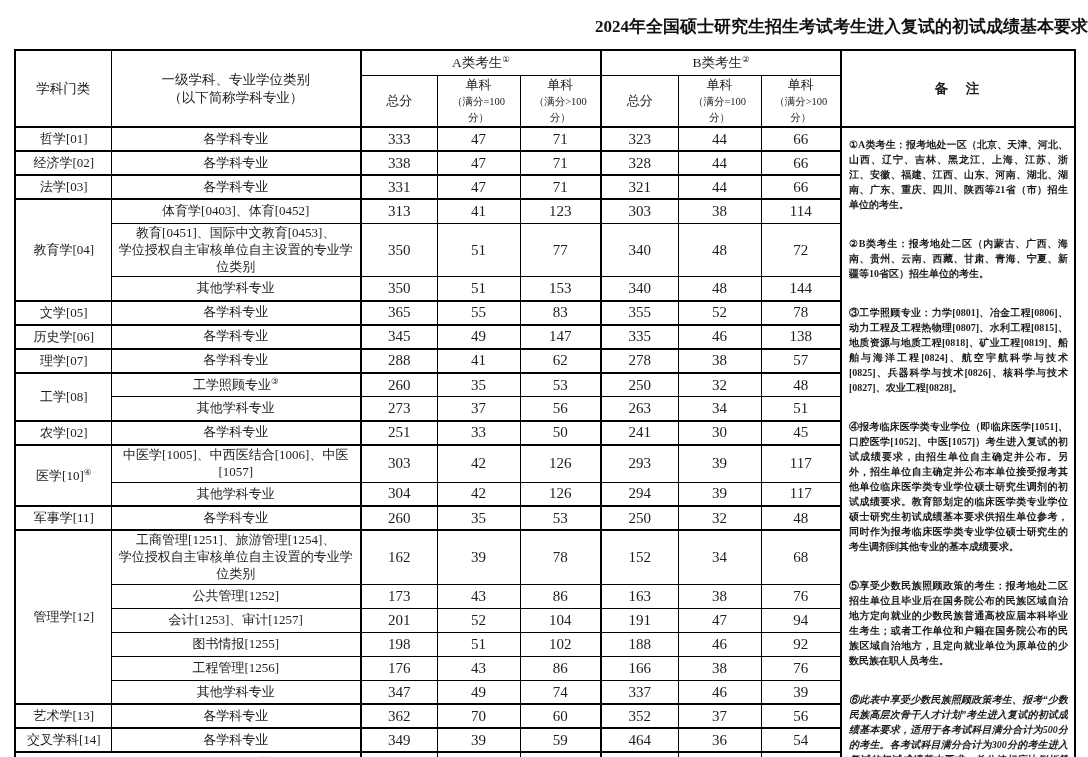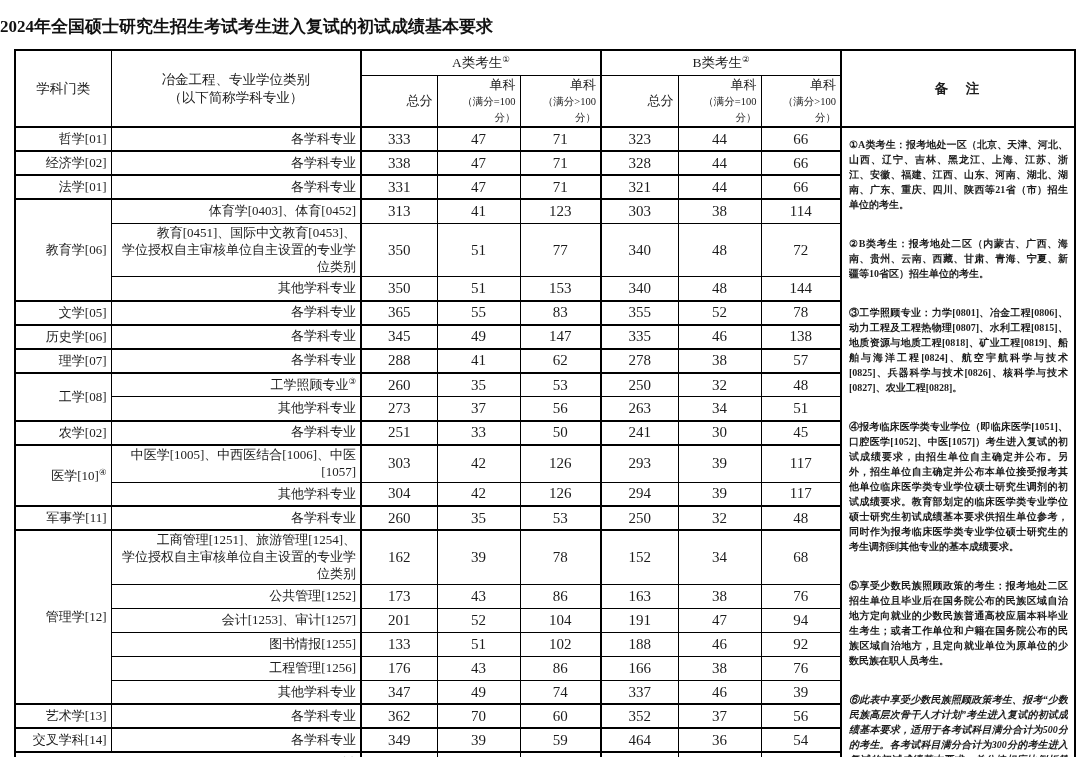--- a/index.html
+++ b/index.html
@@ -3,39 +3,39 @@
 <meta charset="utf-8">
 <style>
   * { box-sizing: border-box; }
   html, body { margin: 0; padding: 0; }
   body {
     width: 1088px; height: 757px; background: #ffffff;
     font-family: "Liberation Serif", "DejaVu Serif", serif;
     color: #1c1c1c;
   }
   .title {
-    text-align: left; font-weight: bold; font-size: 17px;
+    text-align: right; font-weight: bold; font-size: 17px;
     padding: 15px 0 11px; color: #111;
   }
   table.score {
     border-collapse: collapse; table-layout: fixed;
     margin-left: 14px; width: 1060px; border: 2px solid #000;
   }
   th, td { border: 1px solid #000; padding: 1px 4px; overflow: hidden; }
   .bl2 { border-left-width: 2px; }
   tr.gs > td { border-top-width: 2px; }
   thead th { font-weight: normal; text-align: center; }
   tr.h1 th { height: 25px; font-size: 13.5px; }
-  tr.h2 th { height: 36px; font-size: 13px; line-height: 1.25; text-align: right; }
+  tr.h2 th { height: 36px; font-size: 13px; line-height: 1.25; }
   .paren { font-size: 10.5px; }
   .remarks-head { font-size: 14px; font-weight: bold; letter-spacing: 2px; }
   tbody tr { height: 24px; }
   tbody tr.tall { height: 40px; }
   td.num { text-align: center; font-size: 15px; }
-  td.cat, td.major { font-size: 13px; text-align: right; }
+  td.cat, td.major { font-size: 13px; text-align: center; }
   td.cat { padding-left: 5px; }
   td.major { line-height: 1.3; }
   td.remarks { vertical-align: top; padding: 9px 6px 2px 7px; }
   .remarks-inner { height: 620px; overflow: hidden; }
   .remarks-inner p {
     font-size: 10px; font-weight: bold; line-height: 15px;
     text-align: justify; margin: 0 0 24px;
   }
   .remarks-inner p:last-child { margin-bottom: 4px; font-style: italic; }
   sup { font-size: 8.5px; line-height: 0; }
@@ -54,21 +54,21 @@
       <col style="width:81px">
     <col style="width:77px">
       <col style="width:83px">
       <col style="width:80px">
     <col style="width:234px">
   </colgroup>
   <thead>
     <tr class="h1">
       <th rowspan="2"><span>学科门类</span></th>
       <th rowspan="2">
-        <span>冶金工程、专业学位类别</span><br>
+        <span>一级学科、专业学位类别</span><br>
         <span>（以下简称学科专业）</span>
       </th>
       <th colspan="3" class="bl2"><span>A类考生</span><sup>①</sup></th>
       <th colspan="3" class="bl2"><span>B类考生</span><sup>②</sup></th>
       <th rowspan="2" class="bl2 remarks-head"><span>备　注</span></th>
     </tr>
     <tr class="h2">
       <th class="bl2"><span>总分</span></th>
       <th><span>单科</span><br><span class="paren">（满分=100分）</span></th>
       <th><span>单科</span><br><span class="paren">（满分&gt;100分）</span></th>
@@ -102,31 +102,31 @@
         <td class="cat" rowspan="1">经济学[02]</td>
         <td class="major">各学科专业</td>
         <td class="num bl2">338</td>
         <td class="num">47</td>
         <td class="num">71</td>
         <td class="num bl2">328</td>
         <td class="num">44</td>
         <td class="num">66</td>
       </tr>
       <tr class="gs">
-        <td class="cat" rowspan="1">法学[01]</td>
+        <td class="cat" rowspan="1">法学[03]</td>
         <td class="major">各学科专业</td>
         <td class="num bl2">331</td>
         <td class="num">47</td>
         <td class="num">71</td>
         <td class="num bl2">321</td>
         <td class="num">44</td>
         <td class="num">66</td>
       </tr>
       <tr class="gs">
-        <td class="cat" rowspan="3">教育学[06]</td>
+        <td class="cat" rowspan="3">教育学[04]</td>
         <td class="major">体育学[0403]、体育[0452]</td>
         <td class="num bl2">313</td>
         <td class="num">41</td>
         <td class="num">123</td>
         <td class="num bl2">303</td>
         <td class="num">38</td>
         <td class="num">114</td>
       </tr>
       <tr class="tall">
         <td class="major">教育[0451]、国际中文教育[0453]、<br>学位授权自主审核单位自主设置的专业学位类别</td>
@@ -257,21 +257,21 @@
         <td class="major">会计[1253]、审计[1257]</td>
         <td class="num bl2">201</td>
         <td class="num">52</td>
         <td class="num">104</td>
         <td class="num bl2">191</td>
         <td class="num">47</td>
         <td class="num">94</td>
       </tr>
       <tr>
         <td class="major">图书情报[1255]</td>
-        <td class="num bl2">133</td>
+        <td class="num bl2">198</td>
         <td class="num">51</td>
         <td class="num">102</td>
         <td class="num bl2">188</td>
         <td class="num">46</td>
         <td class="num">92</td>
       </tr>
       <tr>
         <td class="major">工程管理[1256]</td>
         <td class="num bl2">176</td>
         <td class="num">43</td>

